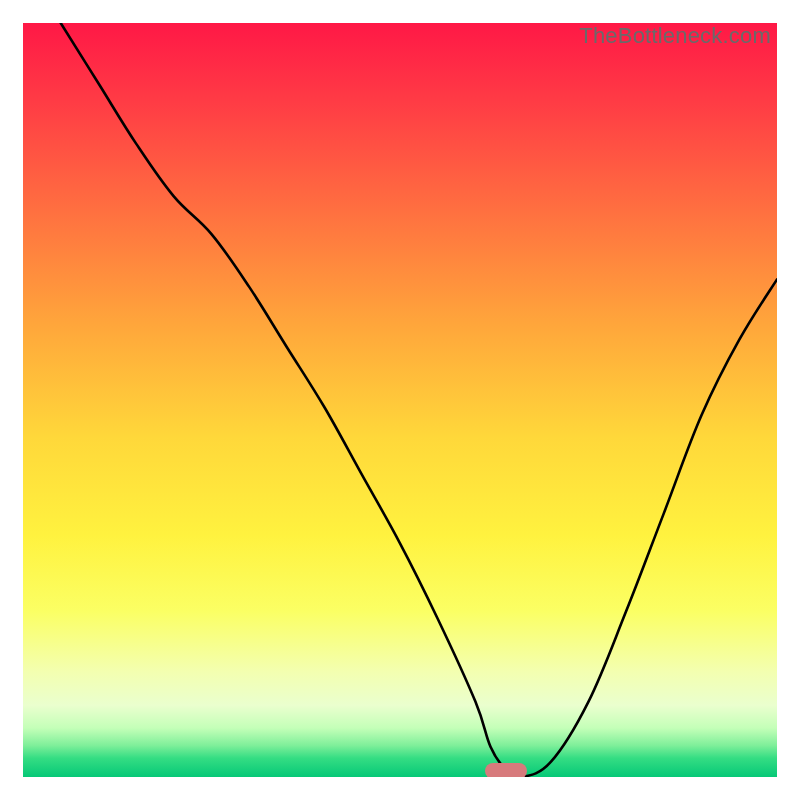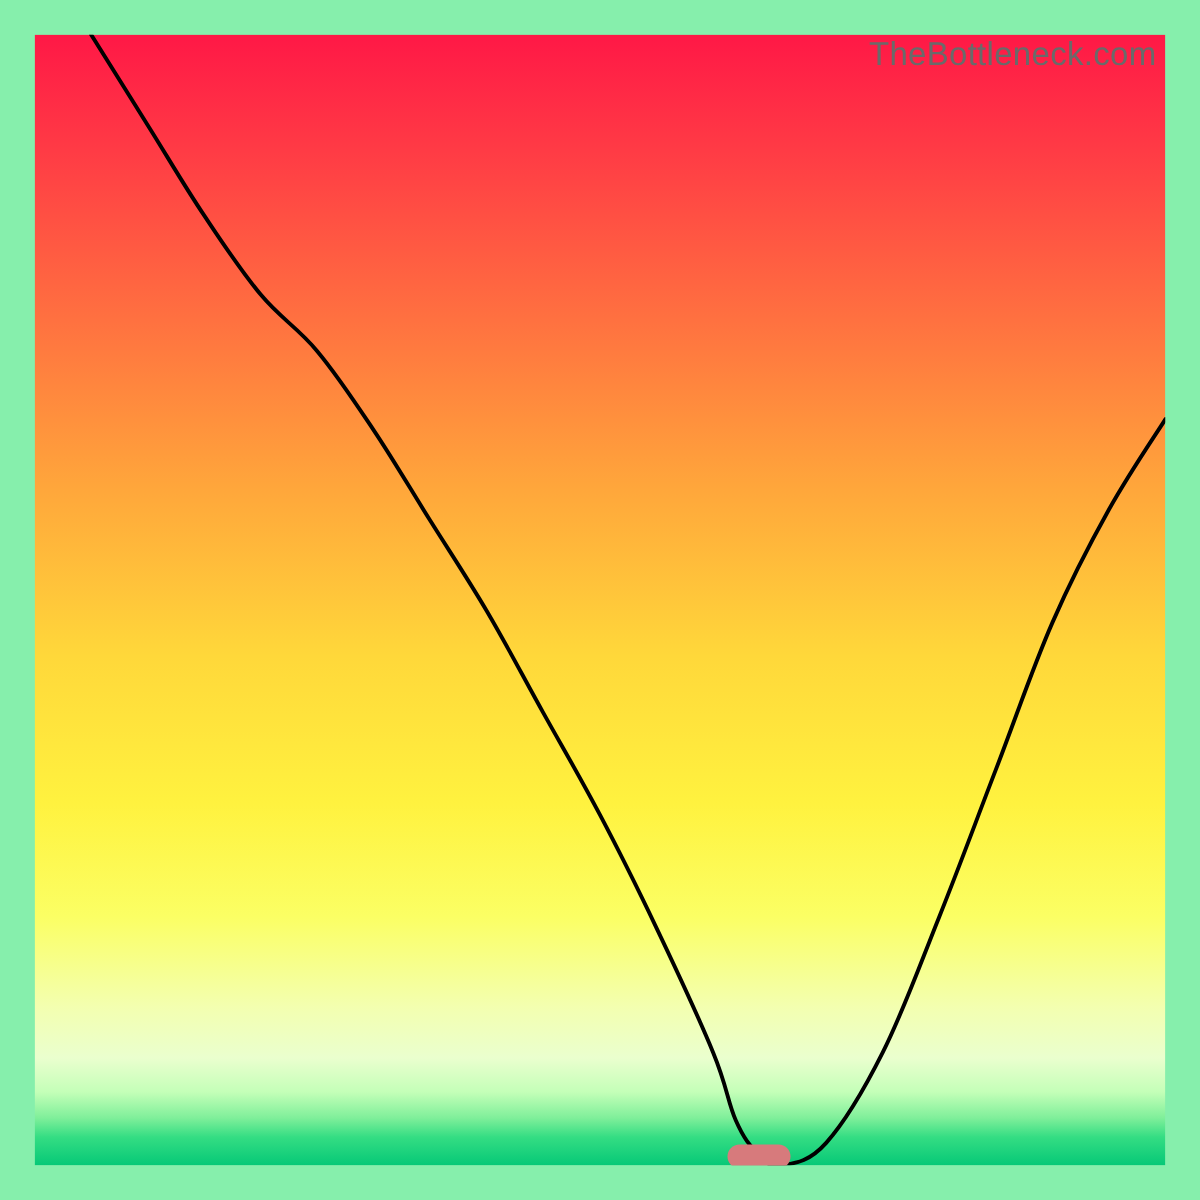--- a/index.html
+++ b/index.html
@@ -9,21 +9,21 @@
     height: 800px;
     background: #000;
     overflow: hidden;
     font-family: Arial, Helvetica, sans-serif;
   }
   .frame {
     position: absolute;
     left: 0; top: 0;
     width: 800px;
     height: 800px;
-    background: #86efac;
+    background: #ffffff;
   }
   .plot-area {
     position: absolute;
     left: 23px;
     top: 23px;
     width: 754px;
     height: 754px;
     overflow: hidden;
   }
   .gradient {

